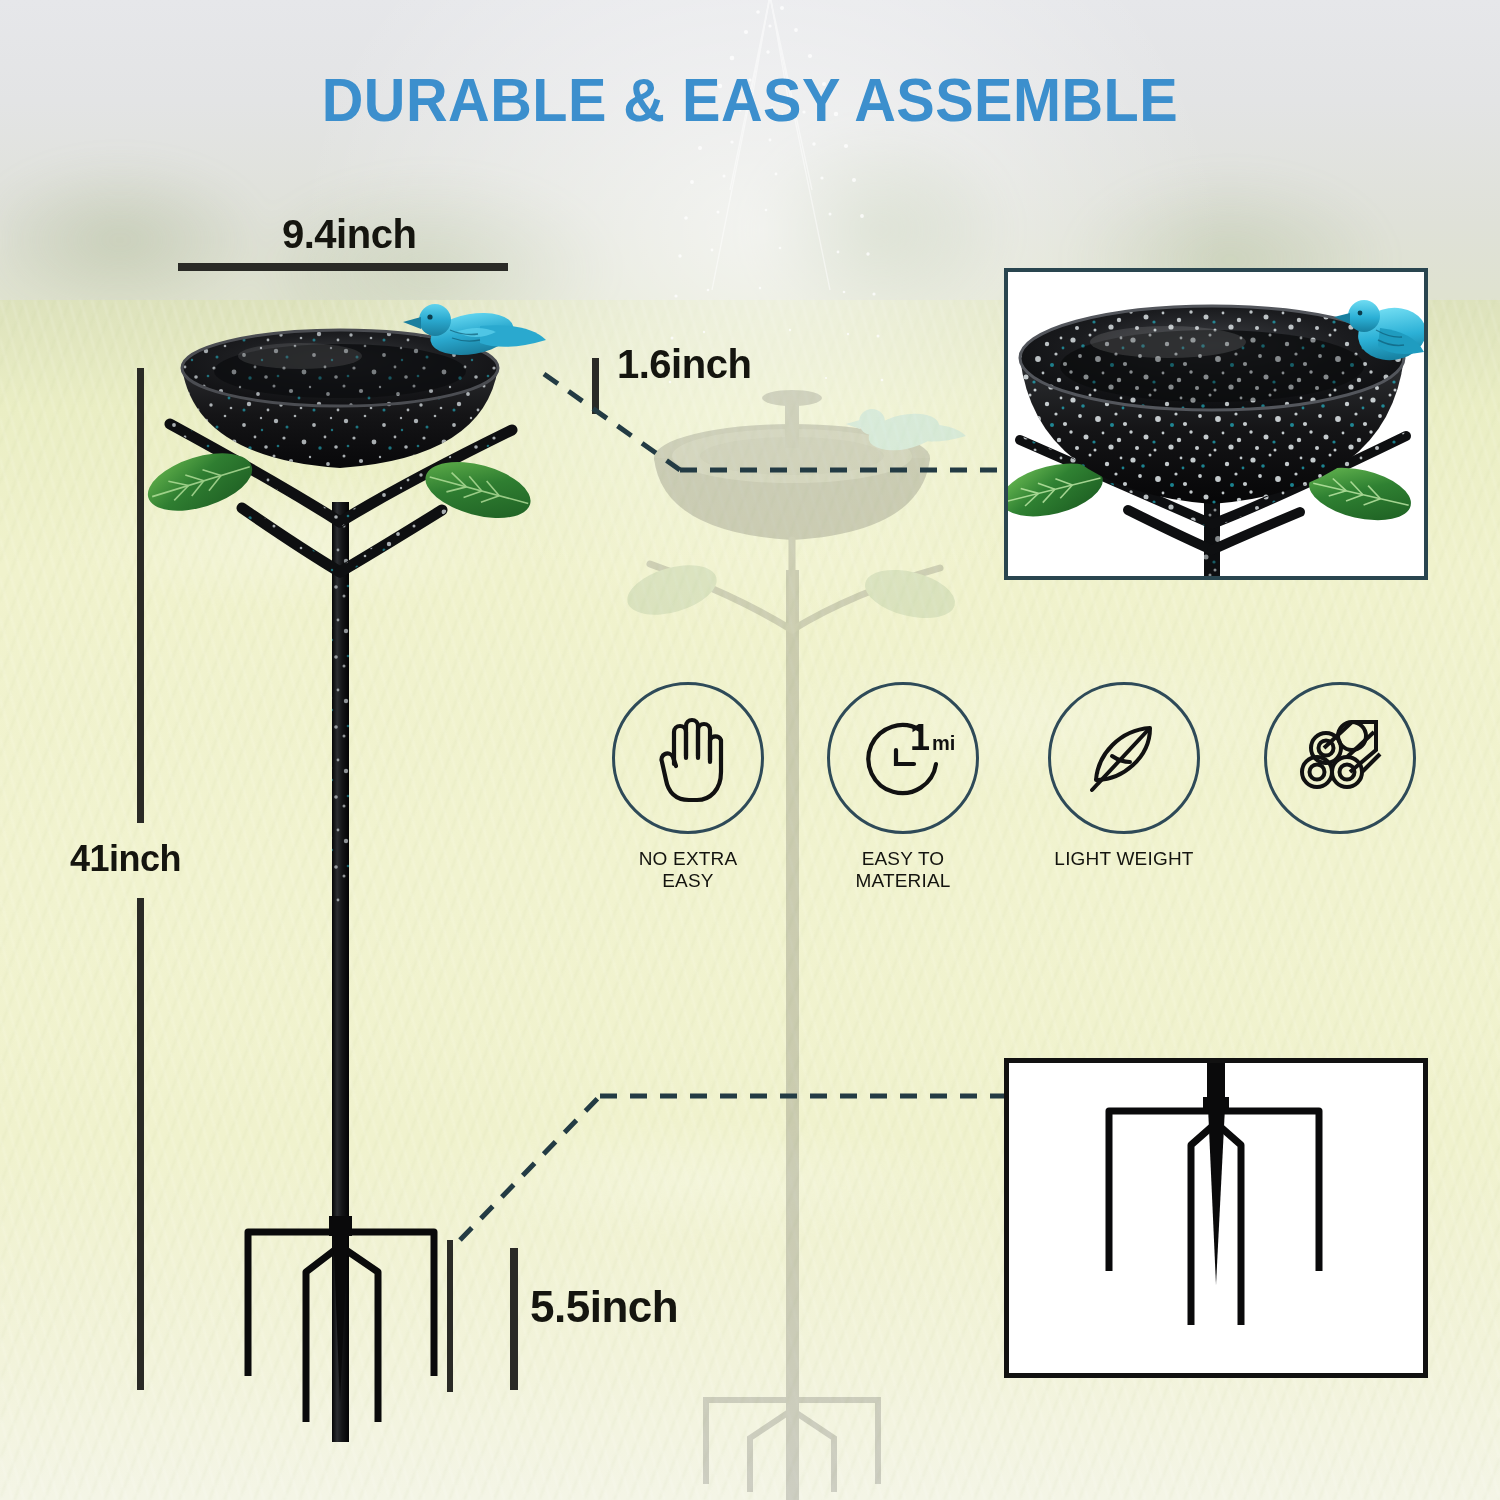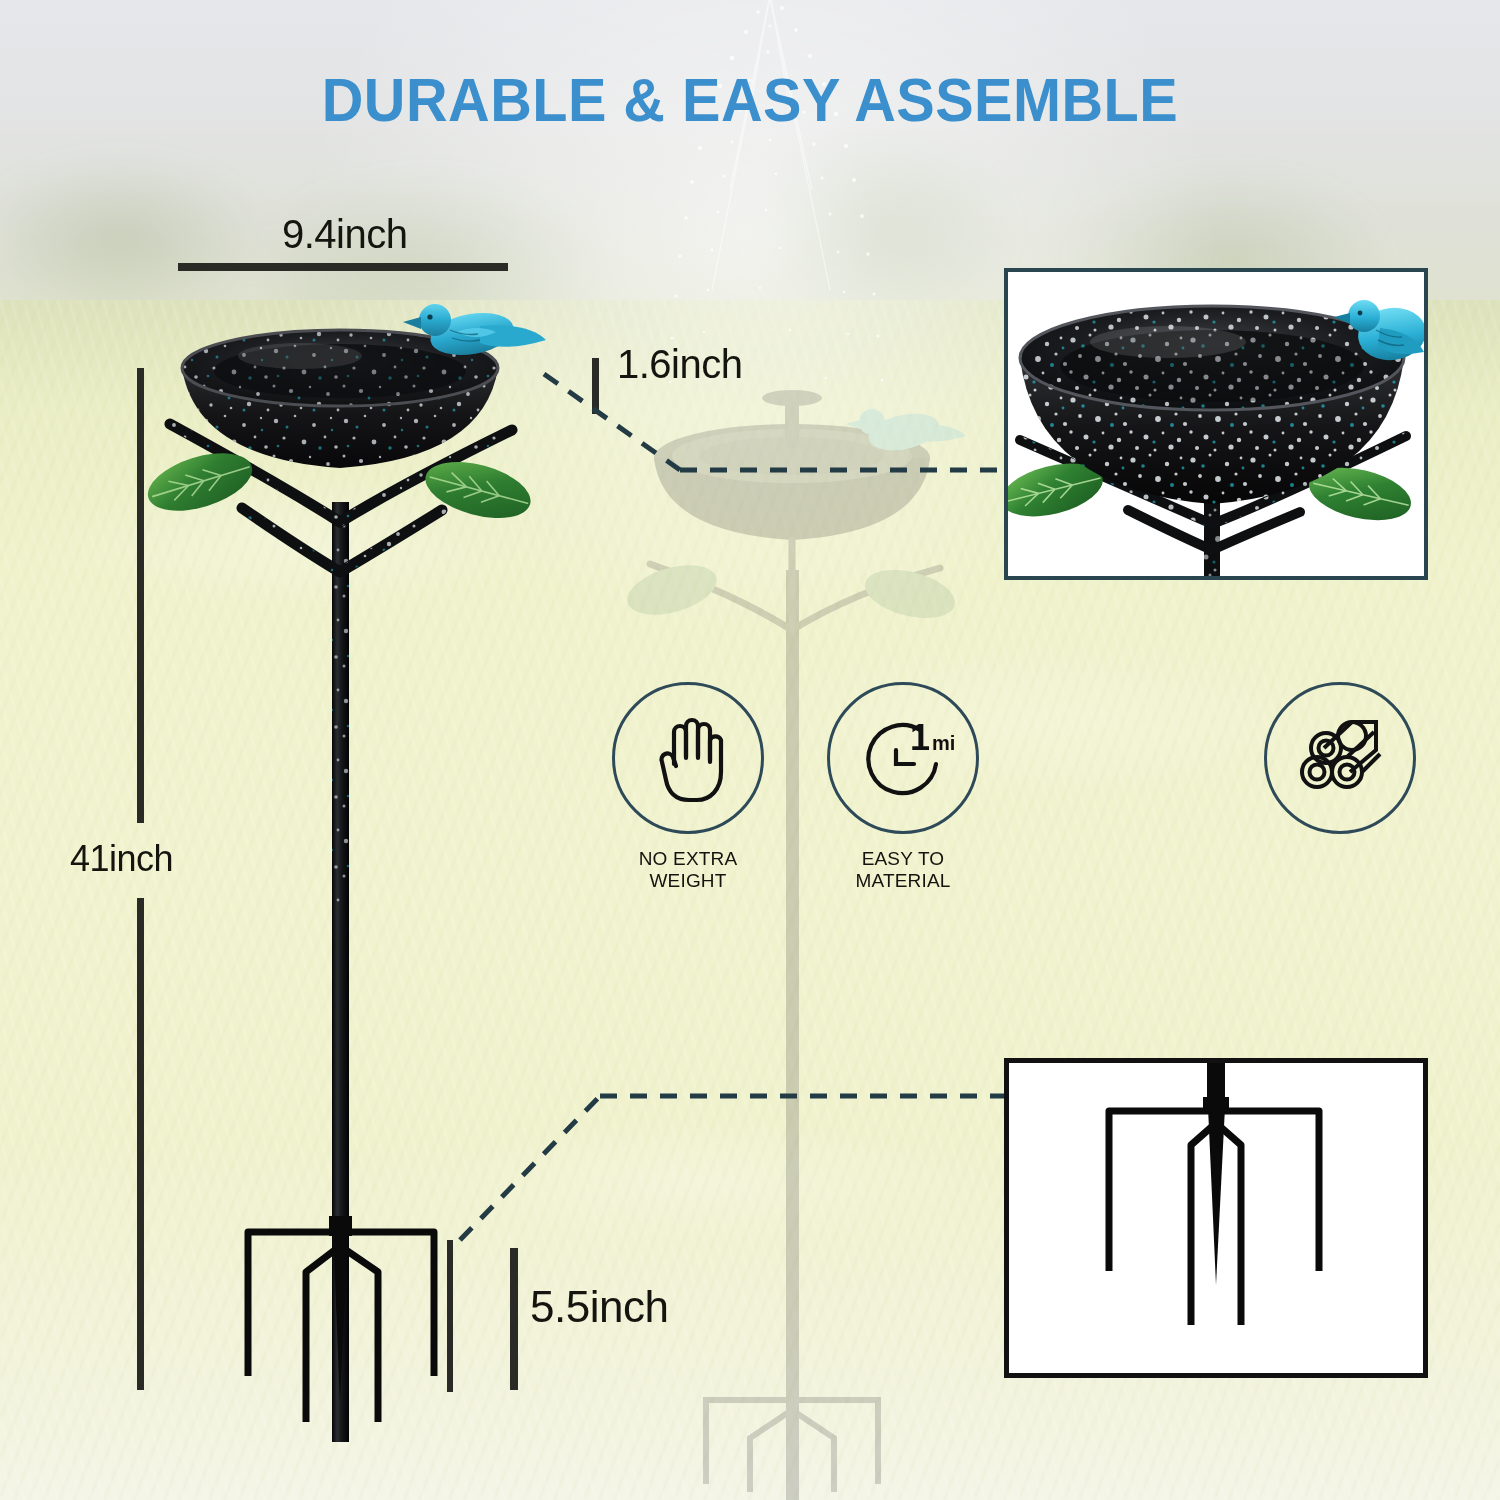--- a/index.html
+++ b/index.html
@@ -56,21 +56,21 @@
     color:#3c8fcd;
     font-family:"Liberation Sans","DejaVu Sans",sans-serif;
     transform:scaleX(.93); transform-origin:50% 50%;
     white-space:nowrap;
   }
 
   
   .rule-h { position:absolute; background:#2a2a26; }
   .rule-v { position:absolute; background:#2a2a26; }
   .dim-label {
-    position:absolute; color:#15150f; font-size:40px; font-weight:400;
+    position:absolute; color:#15150f; font-size:40px; font-weight:700;
     font-family:"Liberation Sans","DejaVu Sans",sans-serif;
     white-space:nowrap; letter-spacing:-.5px;
   }
 
   
   .product { position:absolute; }
 
   
   .inset {
     position:absolute; background:#ffffff; overflow:hidden;
@@ -512,41 +512,55 @@
         <g fill="none" stroke="#111" stroke-width="4.2" stroke-linecap="round" stroke-linejoin="round">
           <path d="M34 54 V22 a6 6 0 0 1 12 0 V48"></path>
           <path d="M46 46 V16 a6 6 0 0 1 12 0 V48"></path>
           <path d="M58 46 V20 a6 6 0 0 1 12 0 V52"></path>
           <path d="M70 50 V30 a6 6 0 0 1 11 0 V62 c0 18 -11 28 -24 28 h-8 c-14 0 -21 -9 -23 -20 l-4 -18 a6 6 0 0 1 11 -5 l3 9"></path>
         </g>
       </svg>
     </div>
     <div class="flabel">
       <span>NO EXTRA</span><br>
-      <span>WEIGHT</span>
+      <span>EASY</span>
     </div>
   </div>
 
   <div class="feat" style="left:215px; top:0px;">
     <div class="circ">
       <svg width="106" height="96" viewBox="0 0 106 96">
         <g fill="none" stroke="#111" stroke-width="4.2" stroke-linecap="round">
           <path d="M70 20 A34 34 0 1 0 86 54"></path>
           <path d="M46 40 V54 H64"></path>
         </g>
         <text x="60" y="40" font-family="Liberation Sans, sans-serif" font-size="36" font-weight="700" fill="#111">1</text>
         <text x="82" y="40" font-family="Liberation Sans, sans-serif" font-size="20" font-weight="700" fill="#111">min</text>
       </svg>
     </div>
     <div class="flabel">
       <span>EASY TO</span><br>
       <span>MATERIAL</span>
     </div>
   </div>
 
+  <div class="feat" style="left:436px; top:0px;">
+    <div class="circ">
+      <svg width="96" height="96" viewBox="0 0 96 96">
+        <g fill="none" stroke="#111" stroke-width="4" stroke-linecap="round" stroke-linejoin="round">
+          <path d="M74 18 C44 20 22 44 20 70 C46 70 74 48 74 18 Z"></path>
+          <path d="M72 20 L16 80"></path>
+          <path d="M36 46 C42 50 48 52 54 52"></path>
+        </g>
+      </svg>
+    </div>
+    <div class="flabel">
+      <span>LIGHT WEIGHT</span>
+    </div>
+  </div>
 
   <div class="feat" style="left:652px; top:0px;">
     <div class="circ">
       <svg width="100" height="96" viewBox="0 0 100 96">
         <g fill="none" stroke="#111" stroke-width="4">
           <path d="M34 38 L62 12 L86 12 L86 40 L60 62"></path>
           <path d="M62 12 A14 14 0 0 1 62 40 A14 14 0 0 1 62 12"></path>
           <circle cx="36" cy="38" r="15"></circle>
             <circle cx="36" cy="38" r="7.5"></circle>
           <circle cx="27" cy="62" r="15"></circle>

